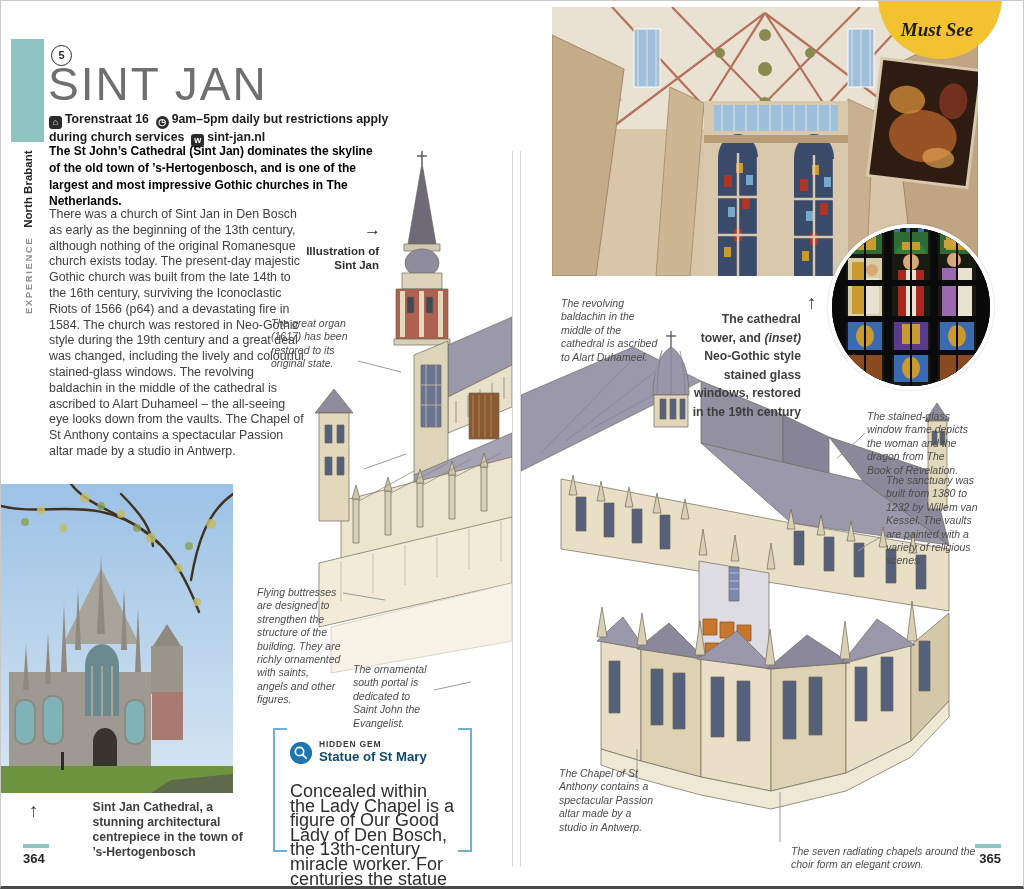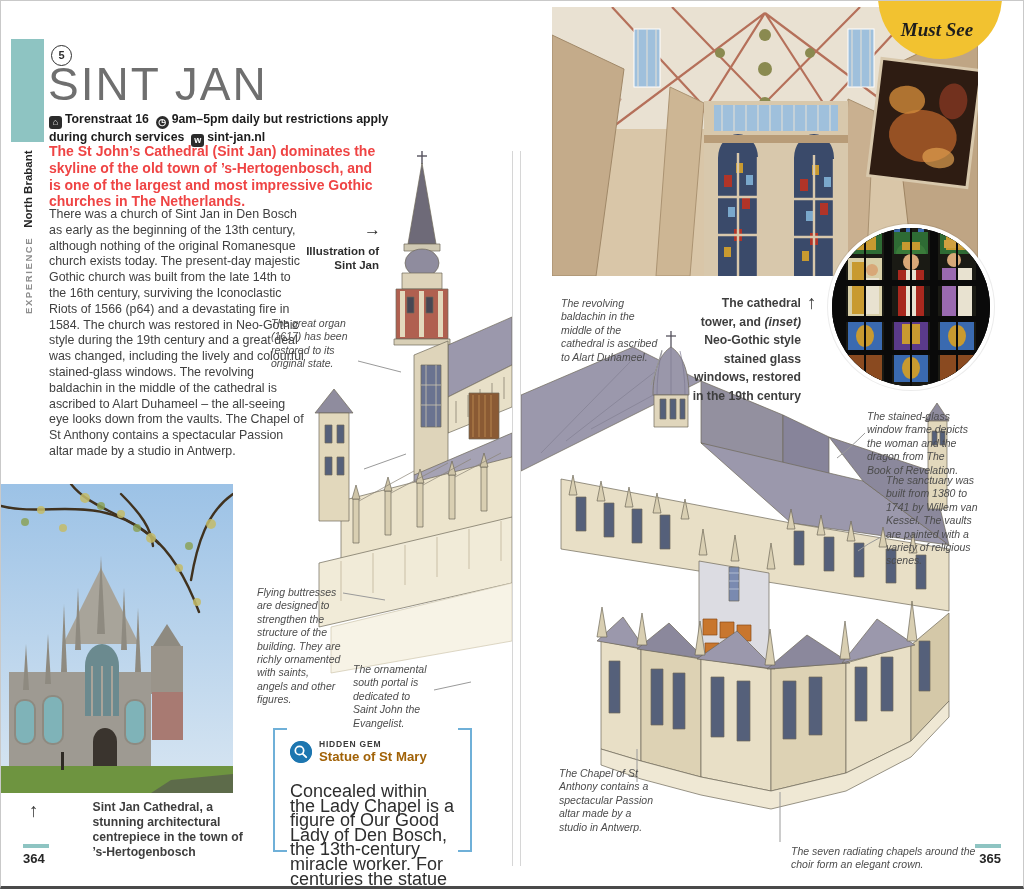--- a/index.html
+++ b/index.html
@@ -30,21 +30,21 @@
     left:47px; top:60px; font-size:46px; font-weight:200; color:#6f6f6f;
     letter-spacing:2px; line-height:1;
   }
   .info-line { left:48px; top:110px; width:340px; font-size:12.3px; font-weight:700; color:#1c1c1c; line-height:16px; }
   .chip {
     display:inline-block; width:13px; height:13px; background:#2b2b2b; color:#fff;
     border-radius:3px; font-size:9px; line-height:13px; text-align:center;
     vertical-align:-2px; margin-right:3px; font-weight:700;
   }
   .chip.round { border-radius:50%; }
-  .standfirst { left:48px; top:142px; width:338px; font-size:14px; font-weight:700; color:#ef4444; line-height:16.8px; }
+  .standfirst { left:48px; top:142px; width:338px; font-size:12px; font-weight:700; color:#000000; line-height:16.8px; }
   .bodytext { left:48px; top:206px; width:256px; font-size:12.4px; color:#404040; line-height:15.8px; }
 
   
   .ann { font-size:10.5px; font-style:italic; color:#4c4c4c; line-height:13.4px; }
   .ann.r { text-align:left; }
   .ill-label { left:298px; top:243px; width:80px; text-align:right; font-size:11.5px; font-weight:700; color:#2d2d2d; line-height:14px; }
   .ill-arrow { left:352px; top:219px; width:28px; text-align:right; font-size:17px; color:#2d2d2d; font-weight:400; }
 
   
   .caption { font-size:12.2px; font-weight:600; color:#3e3e3e; line-height:15px; }
@@ -54,43 +54,43 @@
   .pagenum.right { text-align:right; }
   .pagenum.right .bar { margin-left:auto; }
 
   
   .gem-box {
     left:272px; top:727px; width:199px; height:124px;
     border-left:2px solid #6fb0d8; border-right:2px solid #6fb0d8;
     padding:11px 13px 0 15px;
   }
   .gem-box .stub { position:absolute; width:12px; height:2px; background:#6fb0d8; }
-  .gem-head { display:flex; align-items:center; margin-bottom:5px; }
+  .gem-head { display:flex; align-items:flex-end; margin-bottom:5px; }
   .gem-icon { width:22px; height:22px; border-radius:50%; background:#1d76b0; margin-right:7px; flex:0 0 auto; }
   .gem-label { font-size:8.5px; letter-spacing:0.8px; color:#3a3a3a; font-weight:600; }
-  .gem-title { font-size:13.2px; font-weight:700; color:#a16207; }
+  .gem-title { font-size:13.2px; font-weight:700; color:#0c4a6e; }
   .gem-body { font-size:18px; color:#2e2e2e; line-height:14.6px;margin-top:20px; }
 
   
   .photo { overflow:hidden; }
   .must-see {
     left:877px; top:-66px; width:124px; height:124px; border-radius:50%;
     background:#f2c230; text-align:center;
   }
   .must-see span {
     position:absolute; left:0; right:6px; bottom:18px;
     font-family:"Liberation Serif", serif; font-style:italic; font-weight:600;
     font-size:19px; color:#1d1d1d;
   }
   .inset-circle {
     left:827px; top:223px; width:166px; height:166px; border-radius:50%;
     border:4px solid #fff; overflow:hidden; background:#000;
     box-shadow:0 0 0 1px rgba(0,0,0,0.08);
   }
-  .inset-caption { left:688px; top:292px; width:112px; text-align:right; }
+  .inset-caption { left:688px; top:308px; width:112px; text-align:right; }
   .inset-caption .caption { line-height:15.6px; }
   .gutter {
     left:511px; top:150px; width:9px; height:715px; background:#fff;
     border-left:1px solid #d6d6d6; border-right:1px solid #d6d6d6;
   }
   svg { display:block; }
 </style>
 </head>
 <body>
 
@@ -289,21 +289,21 @@
         <path d="M779,791 L779,841"></path>
       </g>
     </g>
   </svg>
 
   <div class="abs gutter"></div>
 
   <div class="abs ann r" style="left:270px; top:316px; width:86px;">The great organ (1617) has been restored to its original state.</div>
   <div class="abs ann r" style="left:560px; top:296px; width:100px;">The revolving baldachin in the middle of the cathedral is ascribed to Alart Duhameel.</div>
   <div class="abs ann" style="left:866px; top:409px; width:102px;">The stained-glass window frame depicts the woman and the dragon from The Book of Revelation.</div>
-  <div class="abs ann" style="left:885px; top:473px; width:92px;">The sanctuary was built from 1380 to 1741 by Willem van Kessel. The vaults are painted with a variety of religious scenes.</div>
+  <div class="abs ann" style="left:885px; top:473px; width:92px;">The sanctuary was built from 1380 to 1232 by Willem van Kessel. The vaults are painted with a variety of religious scenes.</div>
   <div class="abs ann r" style="left:256px; top:585px; width:84px;">Flying buttresses are designed to strengthen the structure of the building. They are richly ornamented with saints, angels and other figures.</div>
   <div class="abs ann r" style="left:352px; top:634px; width:78px;margin-top:28px;">The ornamental south portal is dedicated to Saint John the Evangelist.</div>
   <div class="abs ann r" style="left:558px; top:766px; width:100px;">The Chapel of St Anthony contains a spectacular Passion altar made by a studio in Antwerp.</div>
   <div class="abs ann" style="left:790px; top:844px; width:185px;">The seven radiating chapels around the choir form an elegant crown.</div>
 
   <div class="abs photo" style="left:0; top:483px; width:232px; height:309px;">
     <svg width="232" height="309" viewBox="0 0 232 309">
       <defs>
         <linearGradient id="sky" x1="0" y1="0" x2="0" y2="1">
           <stop offset="0" stop-color="#9cc2e6"></stop>

